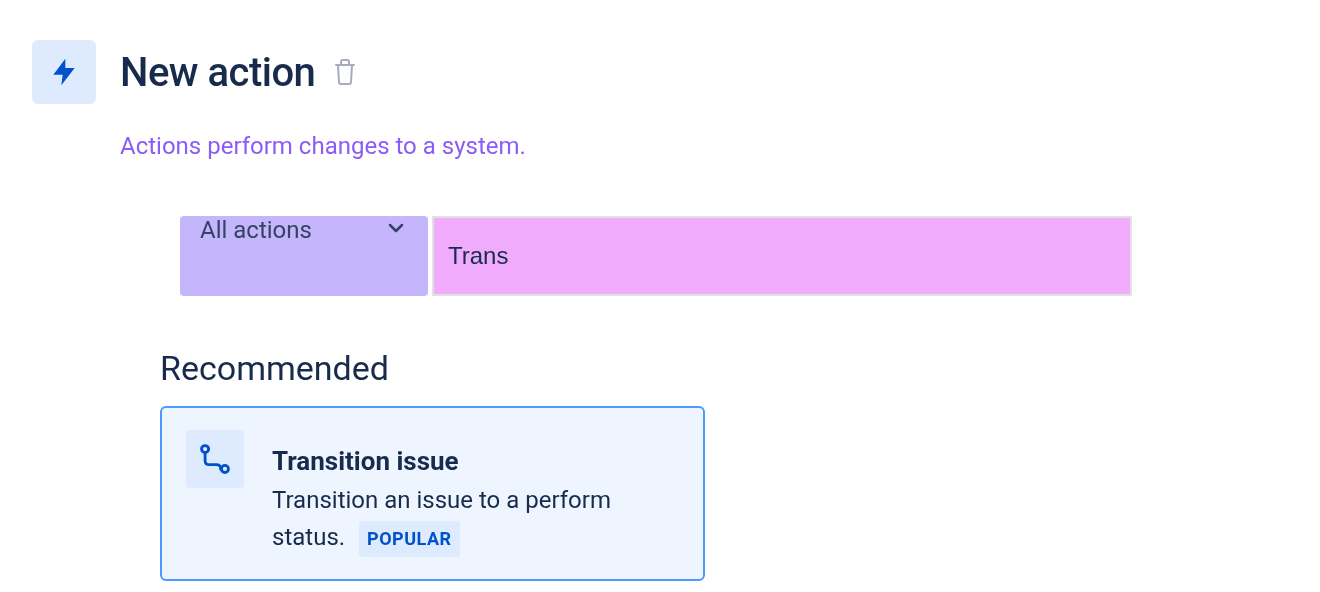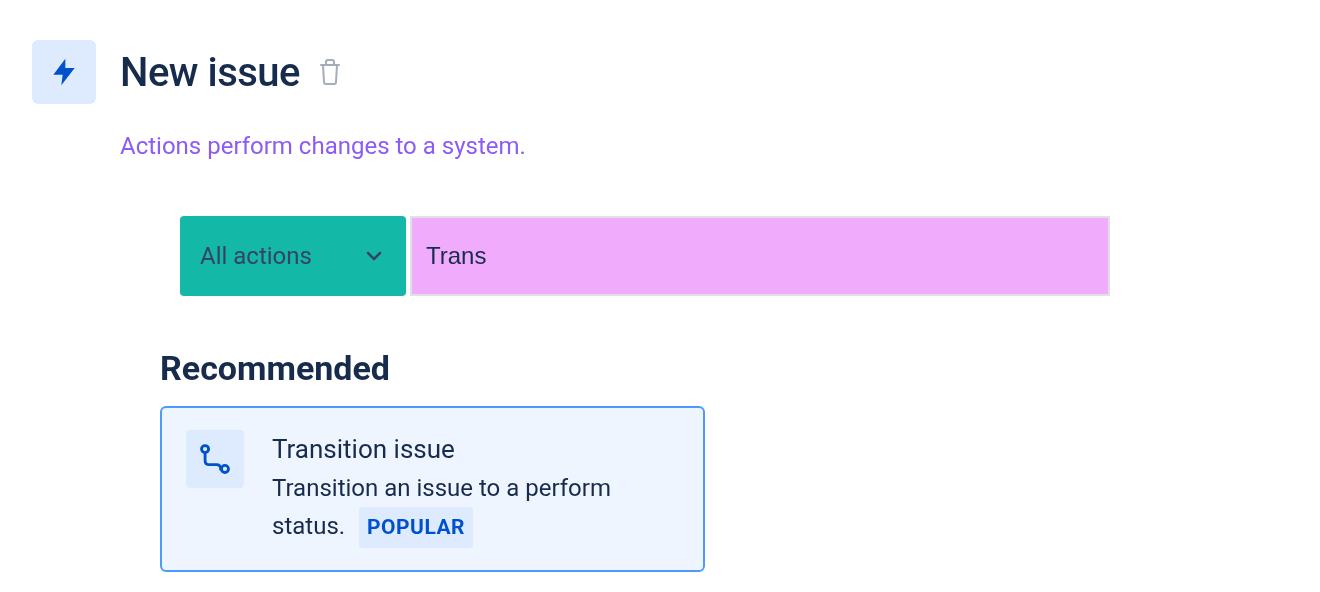--- a/index.html
+++ b/index.html
@@ -69,27 +69,27 @@
       font-weight: 400;
     }
     .filter-row {
       margin-top: 56px;
       margin-left: 60px;
       display: flex;
       align-items: stretch;
       gap: 4px;
     }
     .dropdown {
-      background: #14b8a6;
+      background: #c4b5fd;
       border: none;
       border-radius: 4px;
       padding: 0 20px;
       display: flex;
-      align-items: center;
-      gap: 50px;
+      align-items: flex-start;
+      gap: 72px;
       cursor: pointer;
       height: 80px;
     }
     .dropdown-label {
       font-size: 24px;
       color: #344563;
     }
     .dropdown svg {
       width: 24px;
       height: 24px;
@@ -101,21 +101,21 @@
       border: 2px solid #DFE1E6;
       border-radius: 0;
       padding: 0 14px;
       font-size: 24px;
       color: #172B4D;
       outline: none;
       background: #f0abfc;
     }
     .section-heading {
       font-size: 34px;
-      font-weight: 700;
+      font-weight: 400;
       color: #172B4D;
       margin-top: 52px;
       margin-left: 40px;
     }
     .card {
       margin-top: 18px;
       margin-left: 40px;
       width: 545px;
       border: 2px solid #4C9AFF;
       background: #EFF5FF;
@@ -137,54 +137,54 @@
     }
     .card-icon-box svg {
       width: 34px;
       height: 34px;
     }
     .card-body {
       flex: 1;
     }
     .card-title {
       font-size: 26px;
-      font-weight: 400;
-      color: #172B4D;
-      margin-top: 4px;
+      font-weight: 700;
+      color: #172B4D;
+      margin-top: 16px;
     }
     .card-desc-row {
       margin-top: 6px;
       font-size: 24px;
       color: #172B4D;
       line-height: 1.55;
     }
     .badge {
       display: inline-block;
       background: #DEEBFF;
       color: #0052CC;
-      font-size: 21px;
+      font-size: 18px;
       font-weight: 700;
       letter-spacing: 0.5px;
       padding: 4px 8px;
       border-radius: 3px;
       vertical-align: middle;
       margin-left: 8px;
     }
   </style>
 </head>
 <body>
 
 <div class="header-row">
   <div class="action-icon-box">
     <svg viewBox="0 0 24 24" fill="none">
       <path d="M13 2 L4 14 L11 14 L10 22 L20 9 L13 9 Z" fill="#0052CC"></path>
     </svg>
   </div>
   <div class="title-wrap">
-    <h1 class="page-title">New issue</h1>
+    <h1 class="page-title">New action</h1>
     <button class="delete-btn">
       <svg viewBox="0 0 24 28" fill="none">
         <path d="M3 7 H21 M8 7 V4 C8 3 9 2 10 2 H14 C15 2 16 3 16 4 V7 M5 7 L6 24 C6 25 7 26 8 26 H16 C17 26 18 25 18 24 L19 7" stroke="#A5ADBA" stroke-width="2" stroke-linecap="round" stroke-linejoin="round"></path>
       </svg>
     </button>
   </div>
 </div>
 
 <div class="content-block">
   <p class="description">Actions perform changes to a system.</p>

